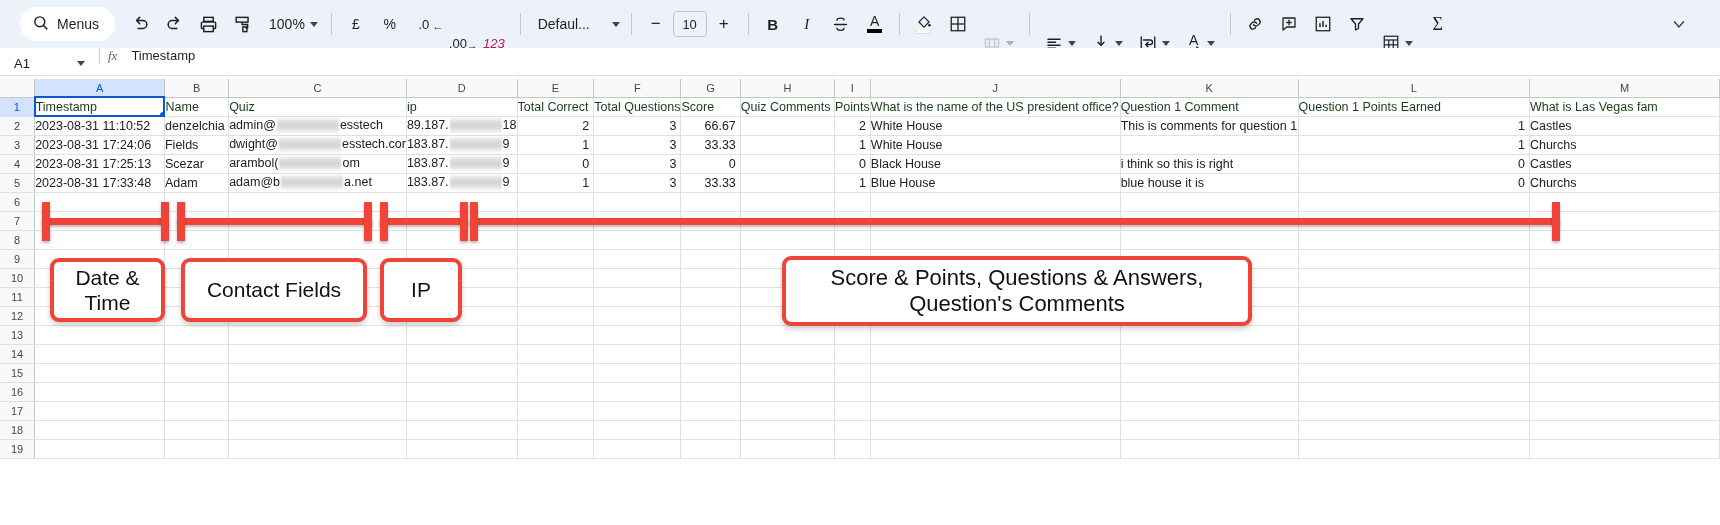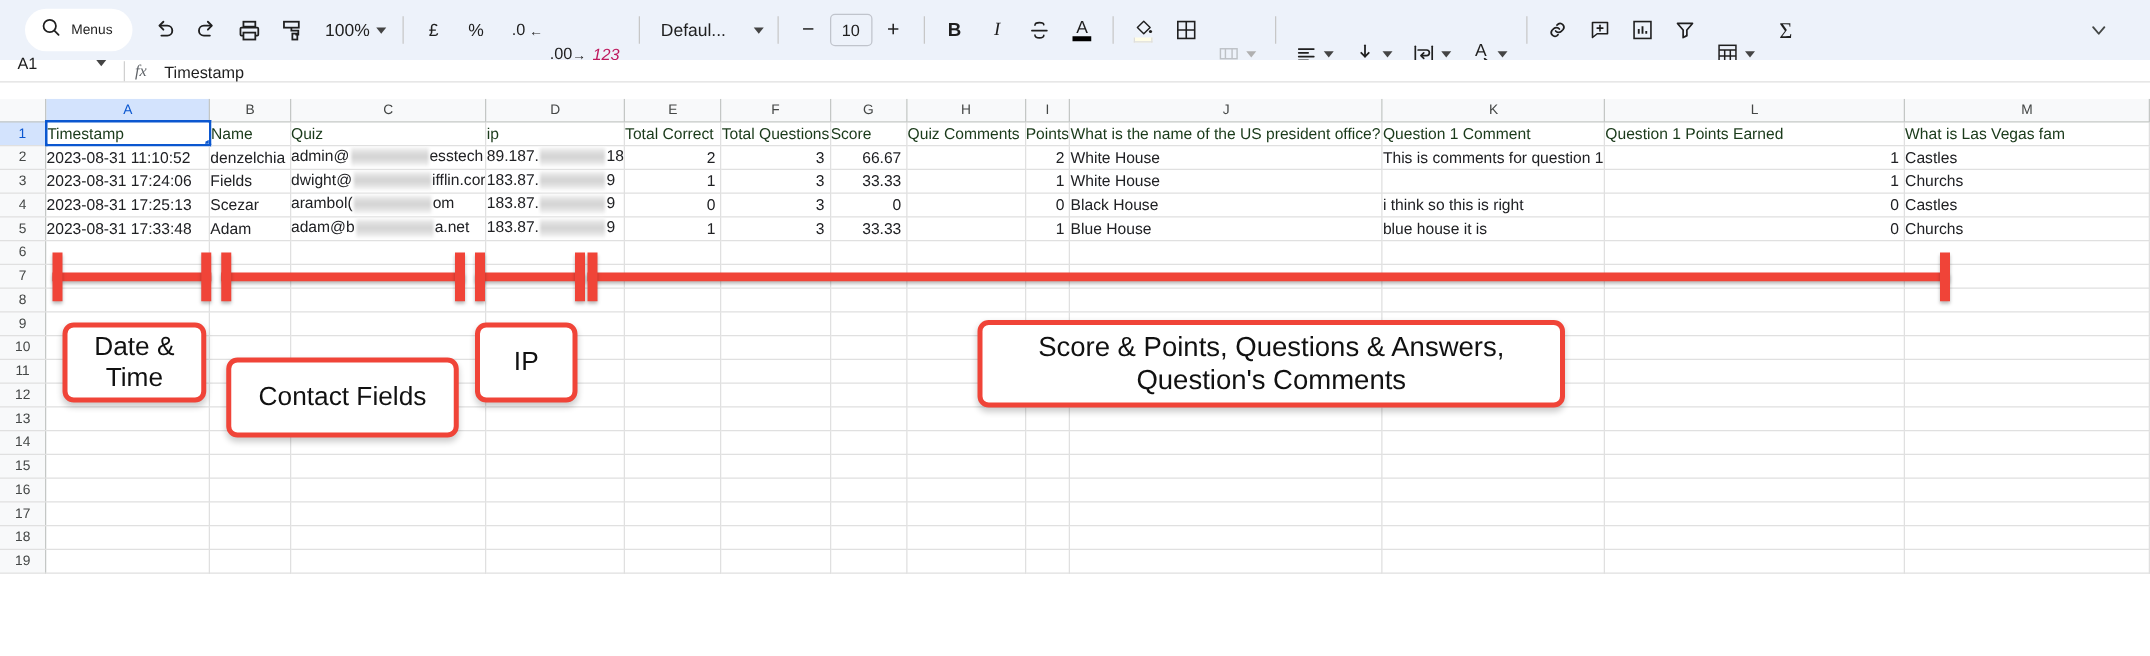--- a/index.html
+++ b/index.html
@@ -25,21 +25,21 @@
     border-radius: 20px;
     display:flex; align-items:center; gap:0px;
   }
   .menus-pill {
     display:flex; align-items:center; gap:8px;
     height:34px; padding:0 16px 0 12px;
     background:#fff; border-radius:17px;
     margin-left:6px; margin-right:8px;
     cursor:pointer;
   }
-  .menus-pill .lbl { font-size:11px; color:#1f1f1f; }
+  .menus-pill .lbl { font-size:14px; color:#1f1f1f; }
   .tb-btn {
     width:34px; height:34px; border-radius:50%;
     display:flex; align-items:center; justify-content:center;
     cursor:pointer; flex:none; color:#1f1f1f;
   }
   .tb-btn.wide { width:auto; padding:0 8px;margin-top:38px; }
   .tb-sep { width:1px; height:22px; background:#c7c7c7; margin:0 7px; flex:none; }
   .tb-text { font-size:14px; color:#1f1f1f; white-space:nowrap; }
   .tb-text.small { font-size:13px; }
   .tb-text.muted { color:#be185d;font-style:italic; }
@@ -57,22 +57,22 @@
   }
   .txtcolor {
     display:flex;flex-direction:column;align-items:center;justify-content:center;height:26px;
   }
   .txtcolor .bar { width:15px;height:4px;background:#000;margin-top:1px; }
   .fillcolor .bar { width:15px;height:4px;background:#fffde7;margin-top:1px;border:1px solid #ddd;border-top:none; }
   .collapse-chev { margin-left:auto; margin-right:14px; }
 
   
   .fbar {
-    position:absolute; left:0; top:48px; width:1720px; height:18px;
-    background:#fff; display:flex; align-items:flex-end;
+    position:absolute; left:0; top:48px; width:1720px; height:28px;
+    background:#fff; display:flex; align-items:flex-start;
     border-bottom:1px solid #e0e0e0;
   }
   .namebox {
     width:95px; height:30px; display:flex; align-items:center; justify-content:space-between;
     padding:0 10px 0 14px; font-size:13px; color:#1f1f1f; cursor:pointer;
   }
   .fbar-sep { width:1px; height:16px; background:#d0d0d0; margin:0 8px 0 4px; }
   .fx { font-size:13px; font-style:italic; color:#5f6368; font-family:"Liberation Serif", serif; }
   .fbar-input { margin-left:14px; font-size:13px; color:#1f1f1f; flex:1; }
 
@@ -449,21 +449,21 @@
           <td class="cell">White House</td>
           <td class="cell">This is comments for question 1</td>
           <td class="cell num">1</td>
           <td class="cell">Castles</td>
         </tr>
 
         <tr>
           <td class="rowhead">3</td>
           <td class="cell">2023-08-31 17:24:06</td>
           <td class="cell">Fields</td>
-          <td class="cell"><span>dwight@</span><span class="redacted"></span><span>ifflin.cor</span></td>
+          <td class="cell"><span>dwight@</span><span class="redacted"></span><span>esstech.cor</span></td>
           <td class="cell"><span>183.87.</span><span class="redacted ip"></span><span>9</span></td>
           <td class="cell num">1</td>
           <td class="cell num">3</td>
           <td class="cell num">33.33</td>
           <td class="cell"></td>
           <td class="cell num">1</td>
           <td class="cell">White House</td>
           <td class="cell"></td>
           <td class="cell num">1</td>
           <td class="cell">Churchs</td>
@@ -754,21 +754,21 @@
     <div class="bracket" style="left:470px; top:202px; width:1090px; height:39px;">
       <div class="hbar"></div>
       <div class="cap l"></div>
       <div class="cap r"></div>
     </div>
 
     <div class="callout" style="left:50px; top:258px; width:115px; height:64px;">
       <span>Date &amp; Time</span>
     </div>
 
-    <div class="callout" style="left:181px; top:258px; width:186px; height:64px;margin-top:28px;">
+    <div class="callout" style="left:181px; top:258px; width:186px; height:64px;">
       <span>Contact Fields</span>
     </div>
 
     <div class="callout" style="left:380px; top:258px; width:82px; height:64px;">
       <span>IP</span>
     </div>
 
     <div class="callout big" style="left:782px; top:256px; width:470px; height:70px; padding:0 18px;">
       <span>Score &amp; Points, Questions &amp; Answers, Question's Comments</span>
     </div>

